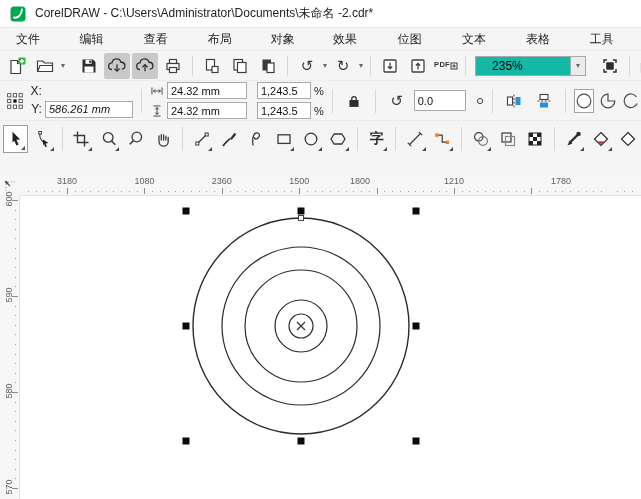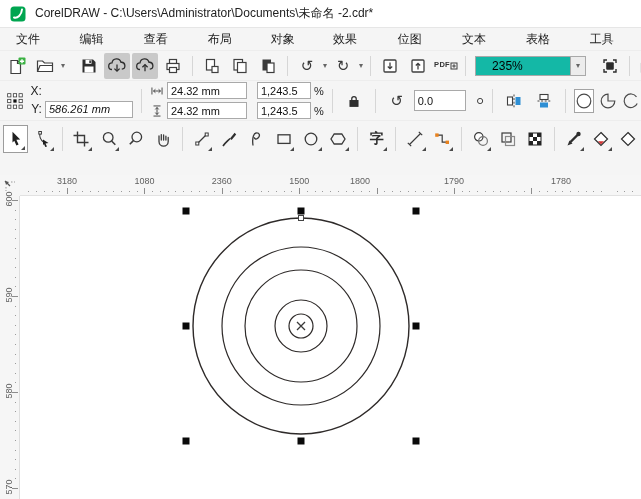--- a/index.html
+++ b/index.html
@@ -461,21 +461,21 @@
         <span class="rlab" style="left: 47px;">3180</span>
         <i class="mtick" style="left: 47px;"></i>
         <span class="rlab" style="left: 124.4px;">1080</span>
         <i class="mtick" style="left: 124.4px;"></i>
         <span class="rlab" style="left: 201.8px;">2360</span>
         <i class="mtick" style="left: 201.8px;"></i>
         <span class="rlab" style="left: 279.2px;">1500</span>
         <i class="mtick" style="left: 279.2px;"></i>
         <span class="rlab" style="left: 340px;">1800</span>
         <i class="mtick" style="left: 356.6px;"></i>
-        <span class="rlab" style="left: 434px;">1790</span>
+        <span class="rlab" style="left: 434px;">1210</span>
         <i class="mtick" style="left: 434px;"></i>
         <span class="rlab" style="left: 541px;">1780</span>
         <i class="mtick" style="left: 511.4px;"></i>
         <i class="dotick" style="left: 8.3px;"></i>
         <i class="dotick" style="left: 16.04px;"></i>
         <i class="dotick" style="left: 23.78px;"></i>
         <i class="dotick" style="left: 31.52px;"></i>
         <i class="dotick" style="left: 39.26px;"></i>
         <i class="dotick" style="left: 54.74px;"></i>
         <i class="dotick" style="left: 62.48px;"></i>

